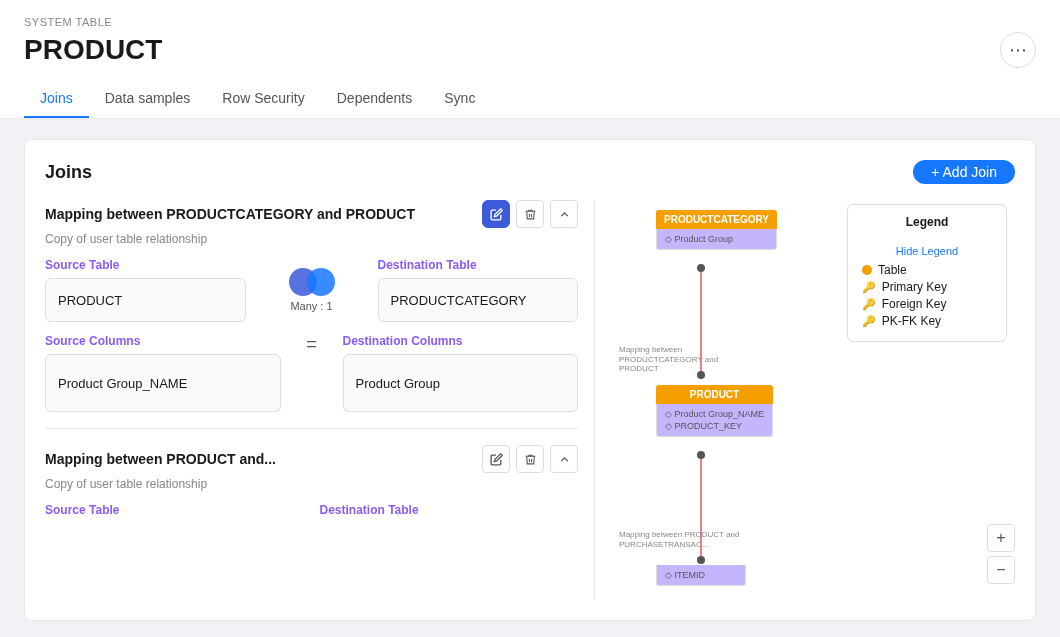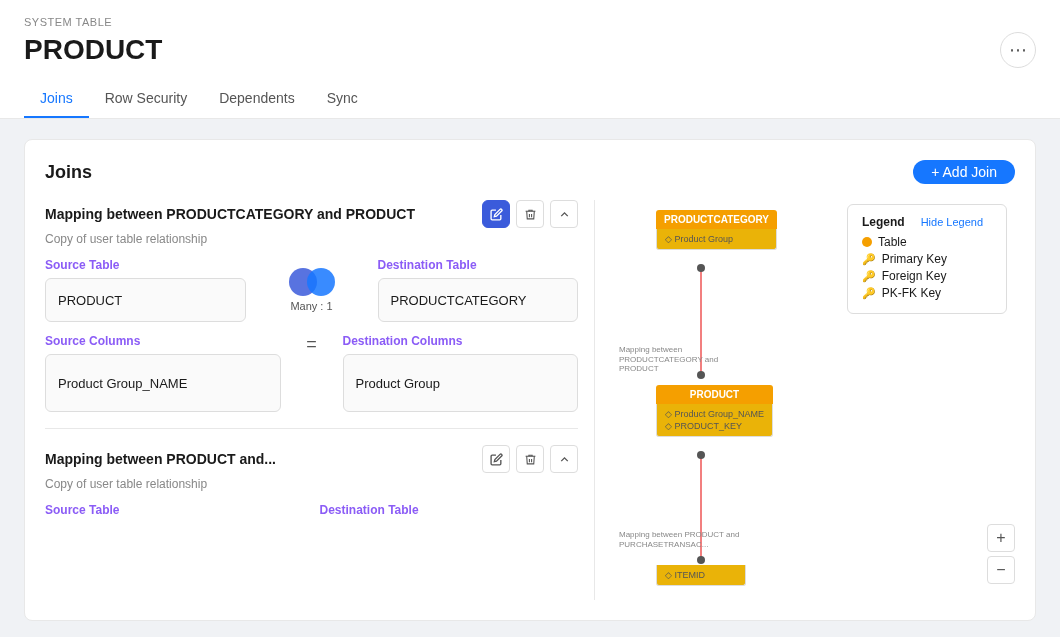--- a/index.html
+++ b/index.html
@@ -55,26 +55,26 @@
 
     .divider { height: 1px; background: #e8e8e8; margin: 16px 0; }
 
     
     .mapping-section-2 { }
 
     
     .diagram-area { position: relative; width: 100%; height: 400px; overflow: hidden; }
     .diagram-node { position: absolute; }
     .node-header { background: #f59f00; color: #fff; font-size: 10px; font-weight: 600; padding: 4px 8px; border-radius: 3px 3px 0 0; text-align: center; }
-    .node-body { background: #eab308; border: 1px solid #ddd; border-top: none; border-radius: 0 0 3px 3px; padding: 4px 8px; font-size: 9px; color: #555; min-width: 90px; }
+    .node-body { background: #c4b5fd; border: 1px solid #ddd; border-top: none; border-radius: 0 0 3px 3px; padding: 4px 8px; font-size: 9px; color: #555; min-width: 90px; }
     .node-body div { padding: 1px 0; }
 
     
     .legend-box { position: absolute; right: 0; top: 0; background: #fff; border: 1px solid #ddd; border-radius: 6px; padding: 10px 14px; font-size: 12px; }
-    .legend-title { font-weight: 600; margin-bottom: 6px; display: flex; align-items: center; gap: 16px; }
+    .legend-title { font-weight: 600; margin-bottom: 6px; display: flex; align-items: center; justify-content: space-between; gap: 16px; flex-direction: column; }
     .legend-item { display: flex; align-items: center; gap: 6px; margin-bottom: 3px; }
     .legend-dot { width: 10px; height: 10px; border-radius: 50%; background: #f59f00; }
     .legend-key-icon { font-size: 11px; color: #888; }
     .hide-legend { font-size: 11px; color: #1677ff; cursor: pointer; font-weight: 400; }
 
     
     .zoom-controls { position: absolute; right: 0; bottom: 16px; display: flex; flex-direction: column; gap: 4px; }
     .zoom-btn { width: 28px; height: 28px; border: 1px solid #ddd; border-radius: 4px; background: #fff; cursor: pointer; display: flex; align-items: center; justify-content: center; font-size: 16px; color: #555; }
 
     
@@ -86,20 +86,21 @@
 <div class="page-wrapper">
 
   <div class="header">
     <div class="system-table-label">SYSTEM TABLE</div>
     <div class="page-title-row">
       <div class="page-title">PRODUCT</div>
       <button class="more-btn">⋯</button>
     </div>
     <div class="tabs">
       <a class="tab active">Joins</a>
+      <a class="tab">Data samples</a>
       <a class="tab">Row Security</a>
       <a class="tab">Dependents</a>
       <a class="tab">Sync</a>
     </div>
   </div>
 
   <div class="main-content">
     <div class="joins-card">
       <div class="joins-card-header">
         <div class="joins-card-title">Joins</div>

